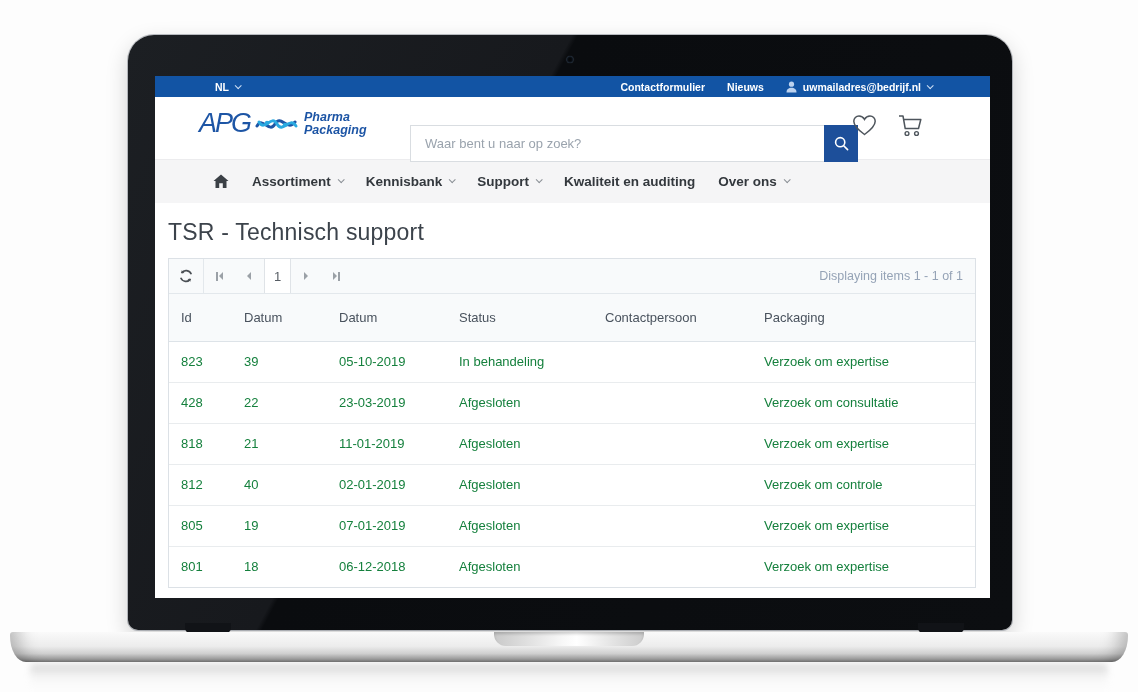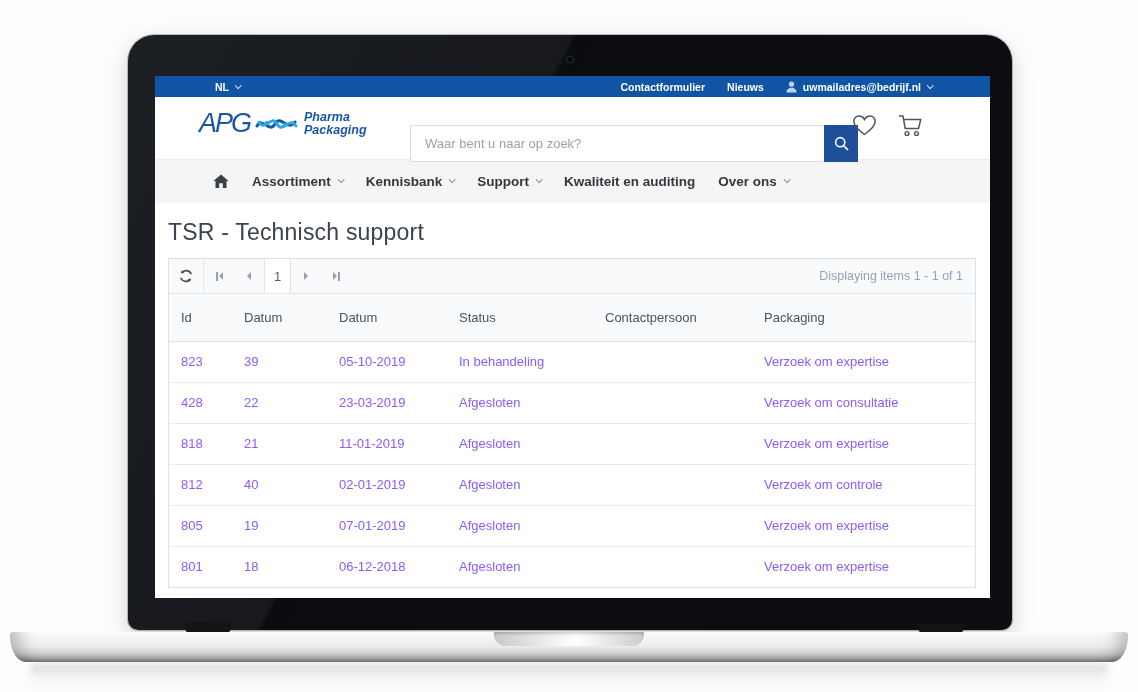--- a/index.html
+++ b/index.html
@@ -82,21 +82,21 @@
   .bar { width:2px; height:9px; background:#9ba1a7; }
   .pg-current { width:27px; background:#ffffff; border-left:1px solid #dfe3e7; border-right:1px solid #dfe3e7;
     display:flex; align-items:center; justify-content:center; font-size:13px; color:#575d64; cursor:default; }
   .tb-status { flex:1; display:flex; align-items:center; justify-content:flex-end; padding-right:12px;
     font-size:12.5px; color:#95a3b6; }
 
   table.data { width:100%; border-collapse:collapse; table-layout:fixed; font-size:13px; }
   table.data thead th { background:#f8fafb; color:#49525d; font-weight:400; text-align:left;
     height:47px; padding:0 0 0 10px; border-bottom:1px solid #dde3e8; }
   table.data thead th:first-child { padding-left:12px; }
-  table.data tbody td { height:41px; padding:0 0 0 10px; color:#8b5cf6; border-top:1px solid #e9ecee; background:#fff; }
+  table.data tbody td { height:41px; padding:0 0 0 10px; color:#15803d; border-top:1px solid #e9ecee; background:#fff; }
   table.data tbody td:first-child { padding-left:12px; }
   table.data tbody tr:first-child td { border-top:none; }
 
   
   svg { display:block; }
 </style>
 </head>
 <body>
 
 <div class="laptop-lid">

